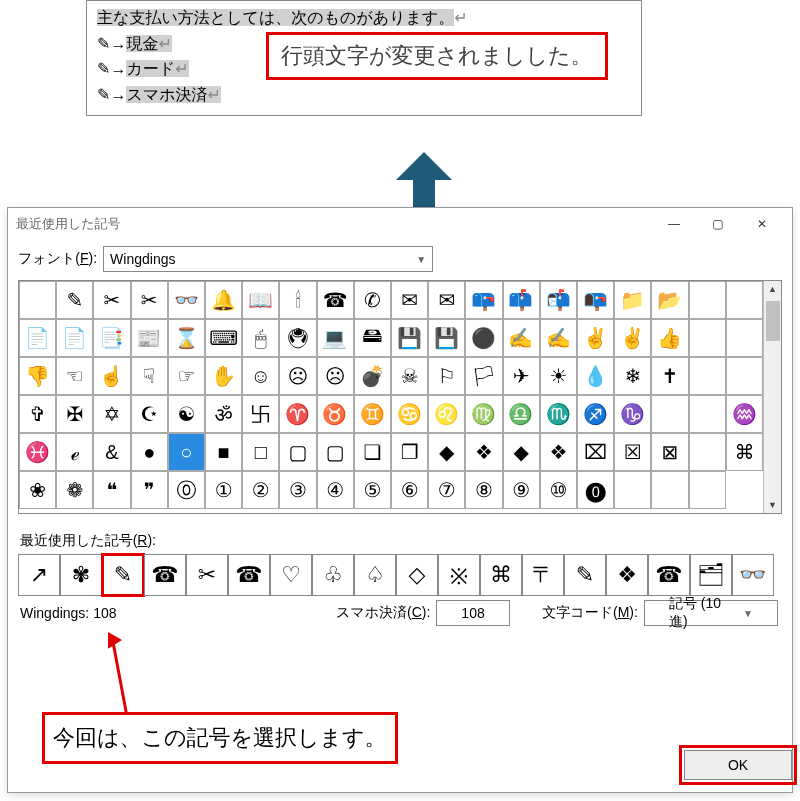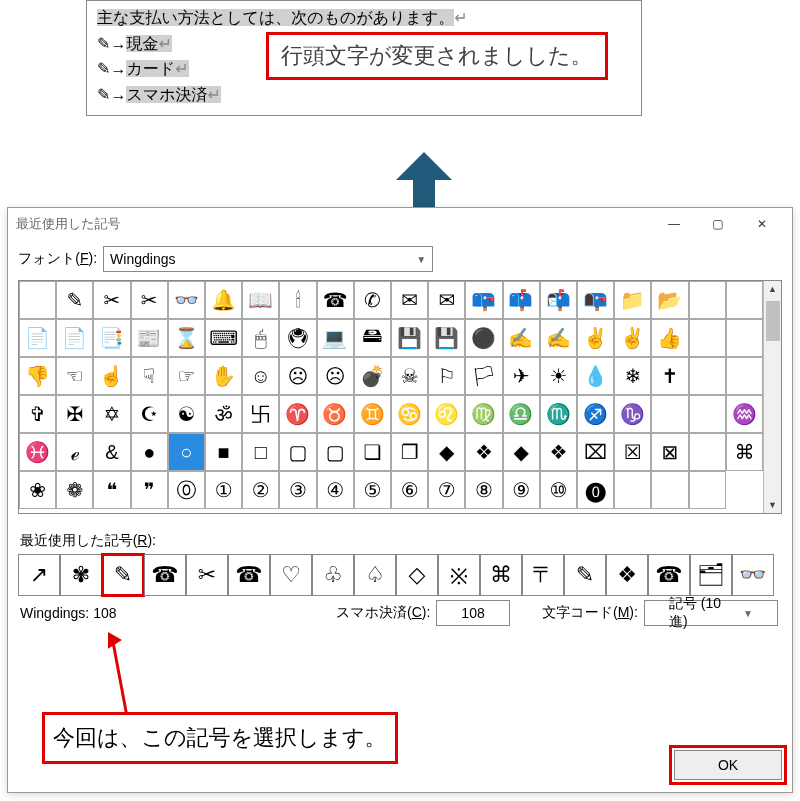--- a/index.html
+++ b/index.html
@@ -159,21 +159,21 @@
     .inpt {
       border: 1px solid #888;
       height: 26px; padding: 0 24px;
       display: flex; align-items: center;
       background: #fff;
     }
     .inpt.code { width: 74px; }
     .inpt.sys { width: 134px; justify-content: flex-end; }
     .btn-row {
       position: absolute;
-      right: 10px; bottom: 12px;
+      right: 0; bottom: 12px;
       display: flex; gap: 18px;
     }
     .btn {
       width: 108px; height: 30px;
       border: 1px solid #888;
       background: #eee;
       display: flex; align-items: center; justify-content: center;
       font-size: 14px;
     }
     .btn.ok { outline: 3px solid #e00000; outline-offset: 2px; }

